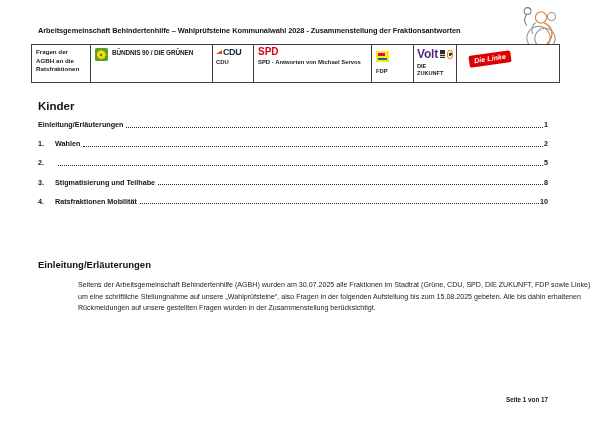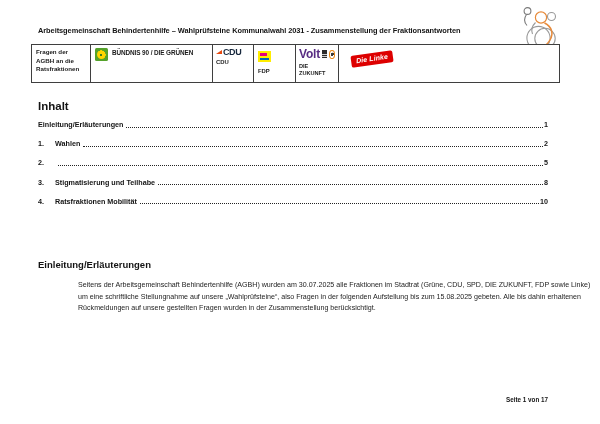--- a/index.html
+++ b/index.html
@@ -69,21 +69,21 @@
               line-height:11.7px;color:#1c1c1c;margin-left:40px;}
 
   .footer{position:absolute;left:38px;top:396px;width:510px;text-align:right;
           font-size:6.3px;font-weight:bold;color:#141414;}
 </style>
 </head>
 <body>
 
 <div class="page">
 
-  <div class="doc-title">Arbeitsgemeinschaft Behindertenhilfe – Wahlprüfsteine Kommunalwahl 2031 - Zusammenstellung der Fraktionsantworten</div>
+  <div class="doc-title">Arbeitsgemeinschaft Behindertenhilfe – Wahlprüfsteine Kommunalwahl 2028 - Zusammenstellung der Fraktionsantworten</div>
 
   <div class="agbh-logo">
     <svg width="40" height="53" viewBox="0 0 40 53" fill="none" xmlns="http://www.w3.org/2000/svg">
       <circle cx="7.5" cy="6" r="3.4" stroke="#7a7a7a" stroke-width="1.1"></circle>
       <path d="M6.5 9.5 C 4 13, 3.8 17, 7 20.5" stroke="#7a7a7a" stroke-width="1.1"></path>
       <circle cx="21" cy="12.5" r="5.6" stroke="#e78a3a" stroke-width="1.2"></circle>
       <circle cx="31.5" cy="11.5" r="4" stroke="#9a9a9a" stroke-width="1.1"></circle>
       <circle cx="18.5" cy="33" r="11.6" stroke="#9a9a9a" stroke-width="1.1"></circle>
       <circle cx="25" cy="33.5" r="10.2" stroke="#9a9a9a" stroke-width="1.1"></circle>
       <path d="M15.5 17.5 C 12 21, 11 25, 12.5 29" stroke="#9a9a9a" stroke-width="1.1"></path>
@@ -101,39 +101,43 @@
         </span>
       <span class="gruene-name">BÜNDNIS 90 / DIE GRÜNEN</span>
     </div>
     <div class="cell c3">
       <div class="cdu-logo">
         <span class="cdu-wedge"></span>
         <span class="cdu-text">CDU</span>
       </div>
       <div class="cell-sub">CDU</div>
     </div>
+    <div class="cell c4">
+      <div class="spd-text">SPD</div>
+      <div class="cell-sub">SPD - Antworten von Michael Servos</div>
+    </div>
     <div class="cell c5">
       <span class="fdp-logo"><span class="fdp-m"></span><span class="fdp-b"></span></span>
       <div class="cell-sub">FDP</div>
     </div>
     <div class="cell c6">
       <div class="volt-row">
         <span class="volt-text">Volt</span>
         <span class="zk-dark"></span>
         <span class="zk-orange"></span>
       </div>
       <div class="cell-sub wrap">DIE ZUKUNFT</div>
     </div>
     <div class="cell c7">
       <span class="linke-badge">Die Linke</span>
     </div>
   </div>
 
   <div class="toc">
-    <div class="toc-heading">Inhalt</div>
+    <div class="toc-heading">Kinder</div>
 
     <div class="toc-row">
       <span class="toc-label">Einleitung/Erläuterungen</span>
       <span class="toc-leader"></span>
       <span class="toc-page">1</span>
     </div>
 
     <div class="toc-row">
       <span class="toc-num">1.</span>
       <span class="toc-label">Wahlen</span>

